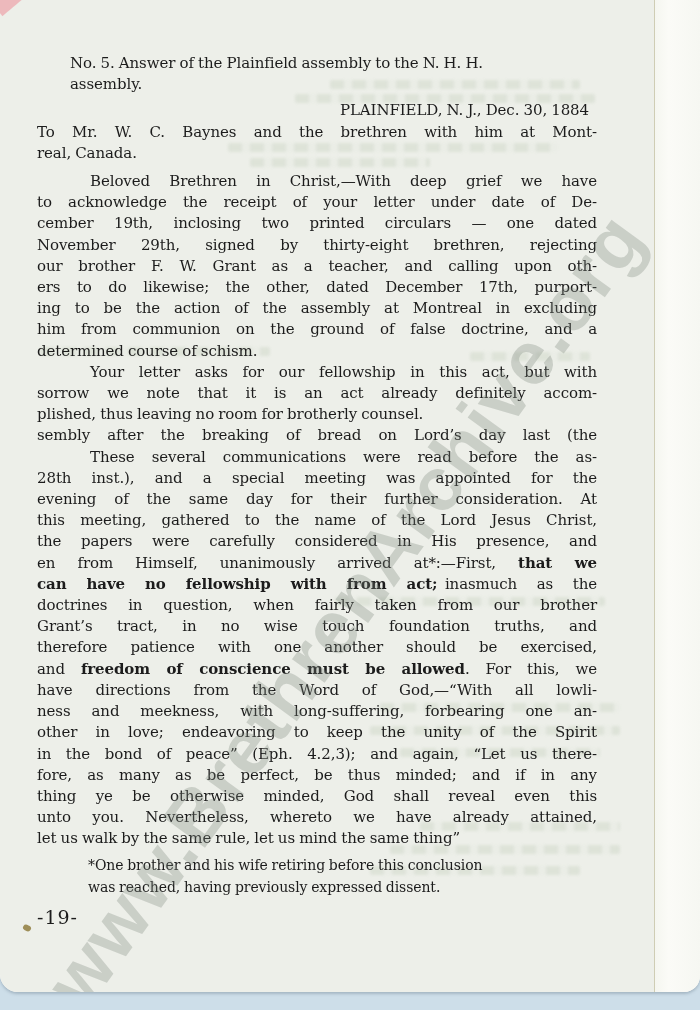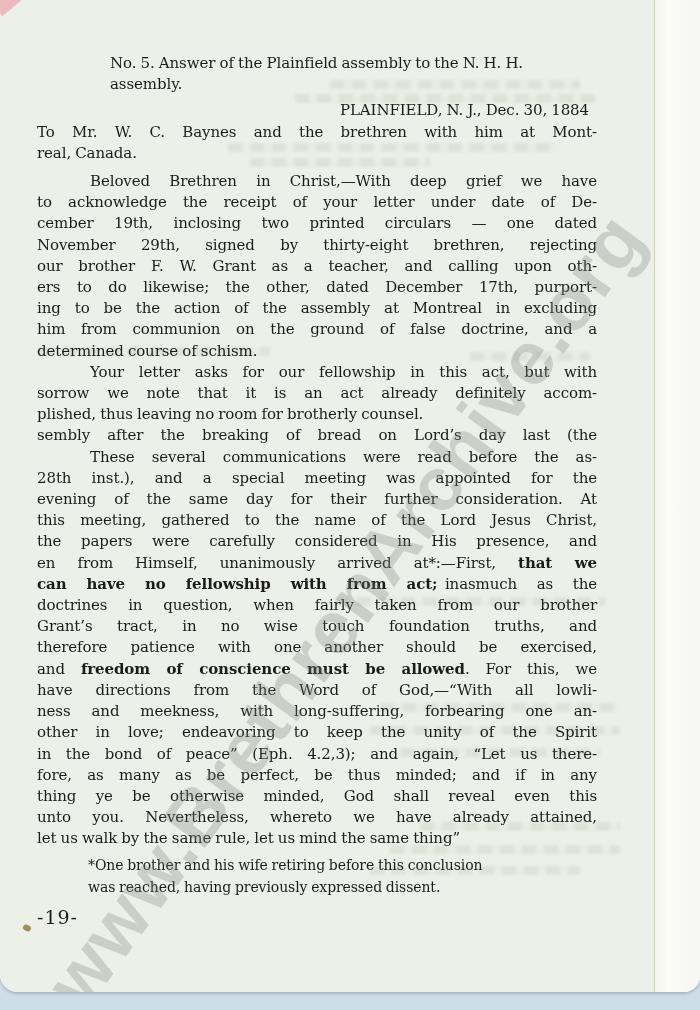--- a/index.html
+++ b/index.html
@@ -29,21 +29,21 @@
   .text-col{
     position:absolute;left:37px;top:53px;width:560px;
     font-size:15px;line-height:21.2px;color:#1c1c1c;
     letter-spacing:-0.1px;word-spacing:-0.5px;
     z-index:3;
   }
   .line{text-align:left;white-space:normal;}
   .line.j{text-align:justify;text-align-last:justify;}
   .line.ind{text-indent:53px;}
   .b{font-weight:bold;}
-  .heading{margin-left:73px;}
+  .heading{margin-left:33px;}
   .dateline{margin-top:5px;text-align:right;padding-right:8px;}
   .para{margin:0;}
   .para.first{margin-top:7px;}
   .footnote{margin-left:51px;margin-top:4px;font-size:14px;line-height:22px;}
   .page-number{margin-top:9px;text-align:left;font-size:19px;letter-spacing:1px;}
   .watermark{
     position:absolute;left:28px;top:972px;
     transform:rotate(-54deg);transform-origin:0 0;
     font-family:"Liberation Sans","DejaVu Sans",sans-serif;
     font-weight:700;font-size:76px;letter-spacing:1px;

